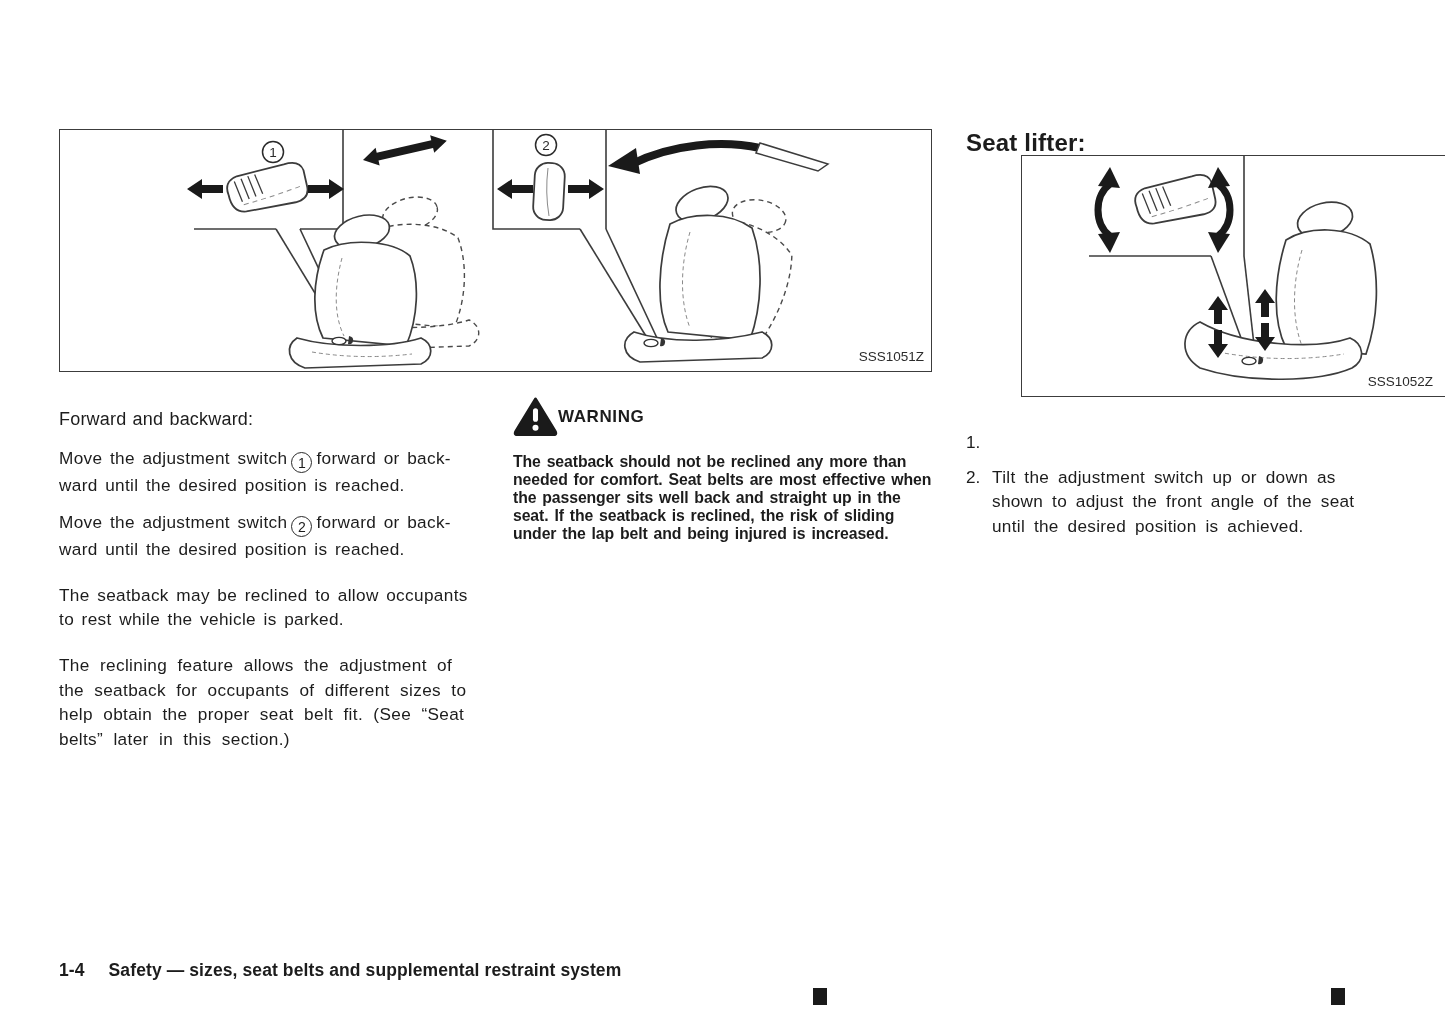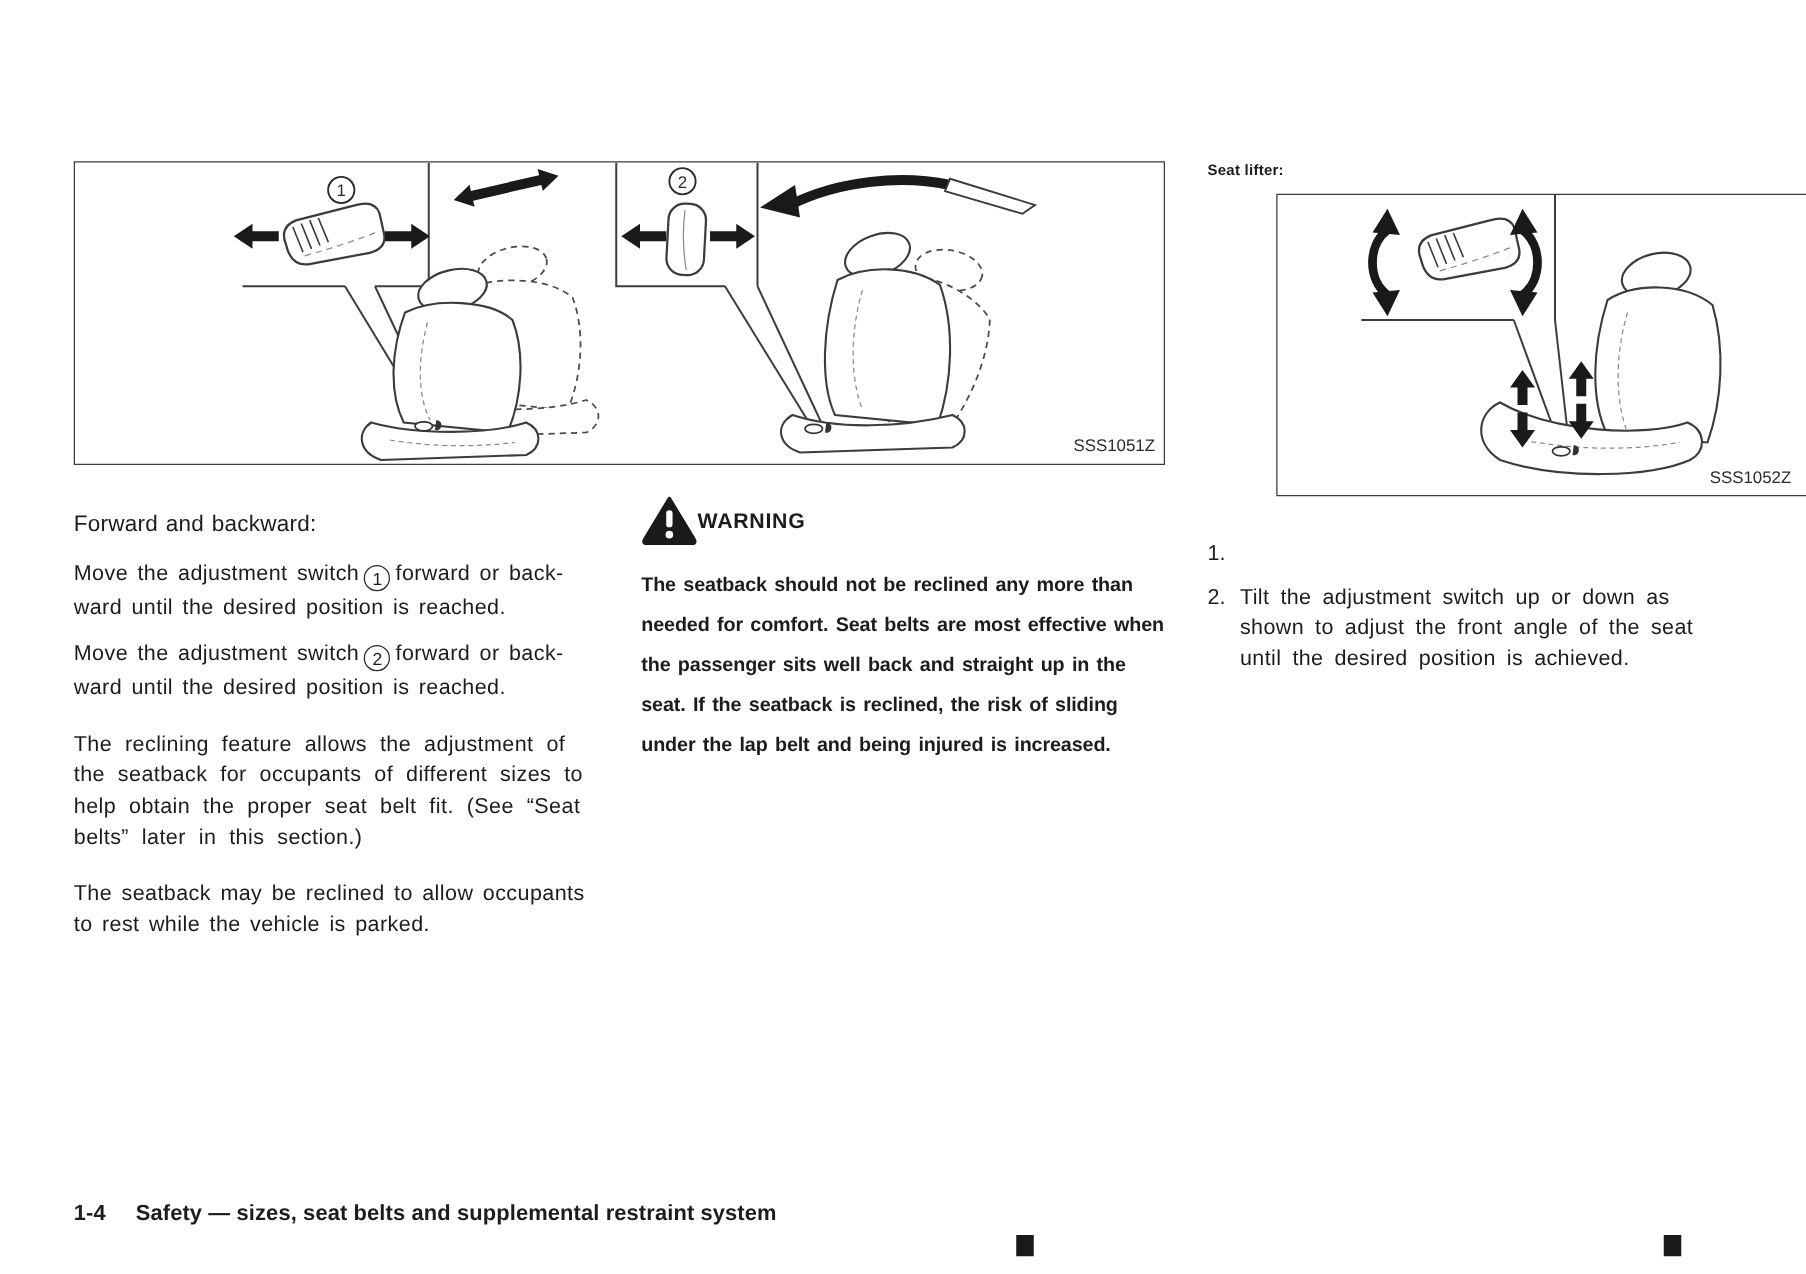--- a/index.html
+++ b/index.html
@@ -6,37 +6,37 @@
   html,body { background:#fff; }
   body { width:1445px; height:1019px; font-family:"Liberation Sans",sans-serif; color:#1c1c1c; }
   .page { position:relative; width:1445px; height:1019px; background:#ffffff; overflow:hidden; }
 
   .figbox { position:absolute; border:1.6px solid #3c3c3c; background:#fff; }
   #fig1 { left:59px; top:129px; width:873px; height:243px; }
   #fig2 { left:1021px; top:155px; width:494px; height:242px; }
   .figbox svg { display:block; }
   .figbox text { font-family:"Liberation Sans",sans-serif; fill:#2c2c2c; }
 
-  #seat-lifter-heading { position:absolute; left:966px; top:129px; font-size:12px; font-weight:bold; letter-spacing:0.2px; }
+  #seat-lifter-heading { position:absolute; left:966px; top:129px; font-size:24px; font-weight:bold; letter-spacing:0.2px; }
 
   .col-heading { font-size:18px; font-weight:normal; letter-spacing:0.2px; margin:0 0 14px 0; word-spacing:1px; }
   .lines, .lines-inline { white-space:pre; }
   .lines { display:block; }
 
   #left-col { position:absolute; left:59px; top:407px; width:424px; font-size:17.2px; line-height:24.6px; }
   #left-col .para { margin:0 0 13px 0; letter-spacing:0.35px; word-spacing:2.4px; }
   #left-col .para.wide { word-spacing:5.2px; }
   .circled { display:inline-block; width:21px; height:21px; border:1.5px solid #2a2a2a; border-radius:50%;
              text-align:center; line-height:20px; font-size:14px; margin:0 4px; vertical-align:-4px;
              letter-spacing:0; word-spacing:0; }
 
   #warning-block { position:absolute; left:513px; top:397px; width:424px; }
   .warning-header { display:flex; align-items:center; margin-bottom:17px; }
   .warning-title { font-size:17px; font-weight:bold; letter-spacing:0.6px; }
-  .warning-body { font-weight:bold; font-size:15.8px; line-height:32px; letter-spacing:-0.1px;
+  .warning-body { font-weight:bold; font-size:15.8px; line-height:18px; letter-spacing:-0.1px;
                   word-spacing:1.6px; white-space:pre; }
 
   #steps { position:absolute; left:966px; top:430px; width:430px; font-size:17.2px; line-height:24.6px; }
   .step { display:flex; margin-bottom:10px; letter-spacing:0.3px; word-spacing:1.8px; }
   .step.step-2 { word-spacing:3.8px; }
   .step-num { width:26px; flex:none; letter-spacing:0; word-spacing:0; }
 
   #footer { position:absolute; left:59px; top:960px; font-size:17.5px; font-weight:bold; letter-spacing:0.1px; }
   #footer .pn { margin-right:24px; }
 
@@ -188,30 +188,30 @@
   </div>
 
   <div id="left-col">
     <div class="col-heading">Forward and backward:</div>
     <p class="para"><span class="lines-inline">Move the adjustment switch</span><span class="circled">1</span><span class="lines-inline">forward or back-
 ward until the desired position is reached.</span></p>
 
     <p class="para"><span class="lines-inline">Move the adjustment switch</span><span class="circled">2</span><span class="lines-inline">forward or back-
 ward until the desired position is reached.</span></p>
 
+    <p class="para" style="margin-top:21px;">
+        <span class="lines">The seatback may be reclined to allow occupants
+to rest while the vehicle is parked.</span>
+      </p>
+
     <p class="para wide" style="margin-top:21px;">
         <span class="lines">The reclining feature allows the adjustment of
 the seatback for occupants of different sizes to
 help obtain the proper seat belt fit. (See “Seat
 belts” later in this section.)</span>
-      </p>
-
-    <p class="para" style="margin-top:21px;">
-        <span class="lines">The seatback may be reclined to allow occupants
-to rest while the vehicle is parked.</span>
       </p>
   </div>
 
   <div id="warning-block">
     <div class="warning-header">
       <svg width="45" height="39" viewBox="0 0 46 40">
         <path d="M23 2 L43 35 Q45.5 39 40 39 L6 39 Q0.5 39 3 35 Z" fill="#1a1a1a" stroke="#1a1a1a" stroke-width="3" stroke-linejoin="round"></path>
         <rect x="20.4" y="11.5" width="5.2" height="14" rx="2.6" fill="#fff"></rect>
         <circle cx="23" cy="31.5" r="3.1" fill="#fff"></circle>
       </svg>

